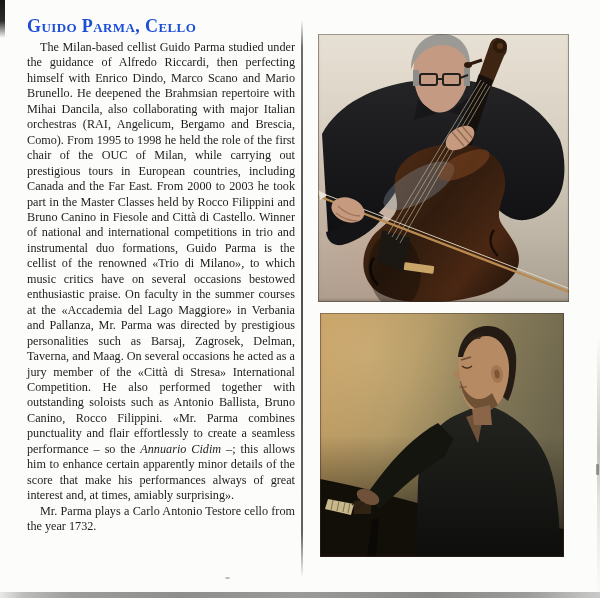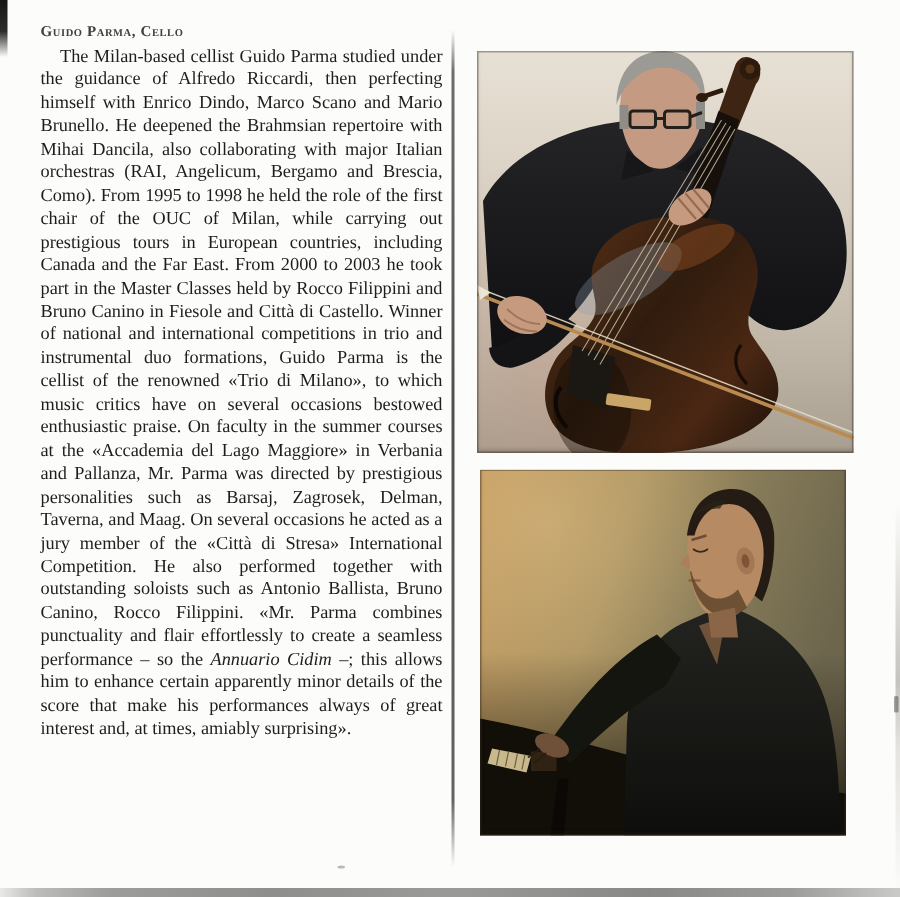--- a/index.html
+++ b/index.html
@@ -11,24 +11,24 @@
     font-family:"Liberation Serif", serif;
   }
 
   
   .text-col{
     position:absolute;left:27px;top:16px;width:268px;
     color:#1e1d1b;
   }
   .page-title{
     margin:0 0 3px 0;
-    font-size:10px;font-weight:bold;
+    font-size:18px;font-weight:bold;
     font-variant:small-caps;
     letter-spacing:0.4px;
-    color:#404040;
+    color:#1d4ed8;
   }
   .bio-par{
     margin:0;
     font-size:12.2px;
     line-height:15.45px;
     text-align:justify;
     text-indent:13px;
   }
   .bio-par .it{font-style:italic;margin-top:32px;}
 
@@ -79,20 +79,21 @@
 <body>
 
 <div class="page">
 
   <div class="corner-mark"></div>
   <div class="fold-line"></div>
 
   <div class="text-col">
     <h1 class="page-title">Guido Parma, Cello</h1>
     <p class="bio-par"><span>The Milan-based cellist Guido Parma studied under the guidance of Alfredo Riccardi, then perfecting himself with Enrico Dindo, Marco Scano and Mario Brunello. He deepened the Brahmsian repertoire with Mihai Dancila, also collaborating with major Italian orchestras (RAI, Angelicum, Bergamo and Brescia, Como). From 1995 to 1998 he held the role of the first chair of the OUC of Milan, while carrying out prestigious tours in European countries, including Canada and the Far East. From 2000 to 2003 he took part in the Master Classes held by Rocco Filippini and Bruno Canino in Fiesole and Città di Castello. Winner of national and international competitions in trio and instrumental duo formations, Guido Parma is the cellist of the renowned «Trio di Milano», to which music critics have on several occasions bestowed enthusiastic praise. On faculty in the summer courses at the «Accademia del Lago Maggiore» in Verbania and Pallanza, Mr. Parma was directed by prestigious personalities such as Barsaj, Zagrosek, Delman, Taverna, and Maag. On several occasions he acted as a jury member of the «Città di Stresa» International Competition. He also performed together with outstanding soloists such as Antonio Ballista, Bruno Canino, Rocco Filippini. «Mr. Parma combines punctuality and flair effortlessly to create a seamless performance – so the </span><span class="it">Annuario Cidim</span><span> –; this allows him to enhance certain apparently minor details of the score that make his performances always of great interest and, at times, amiably surprising».</span></p>
+    <p class="bio-par">Mr. Parma plays a Carlo Antonio Testore cello from the year 1732.</p>
   </div>
 
   <figure class="photo photo-top">
     <svg viewBox="0 0 251 268" preserveAspectRatio="none">
       <defs>
         <linearGradient id="bg1" x1="0" y1="0" x2="0" y2="1">
           <stop offset="0" stop-color="#e7e0d4"></stop>
             <stop offset="0.4" stop-color="#d7cfc1"></stop>
           <stop offset="0.75" stop-color="#beb5a6"></stop>
             <stop offset="1" stop-color="#a89e8f"></stop>

